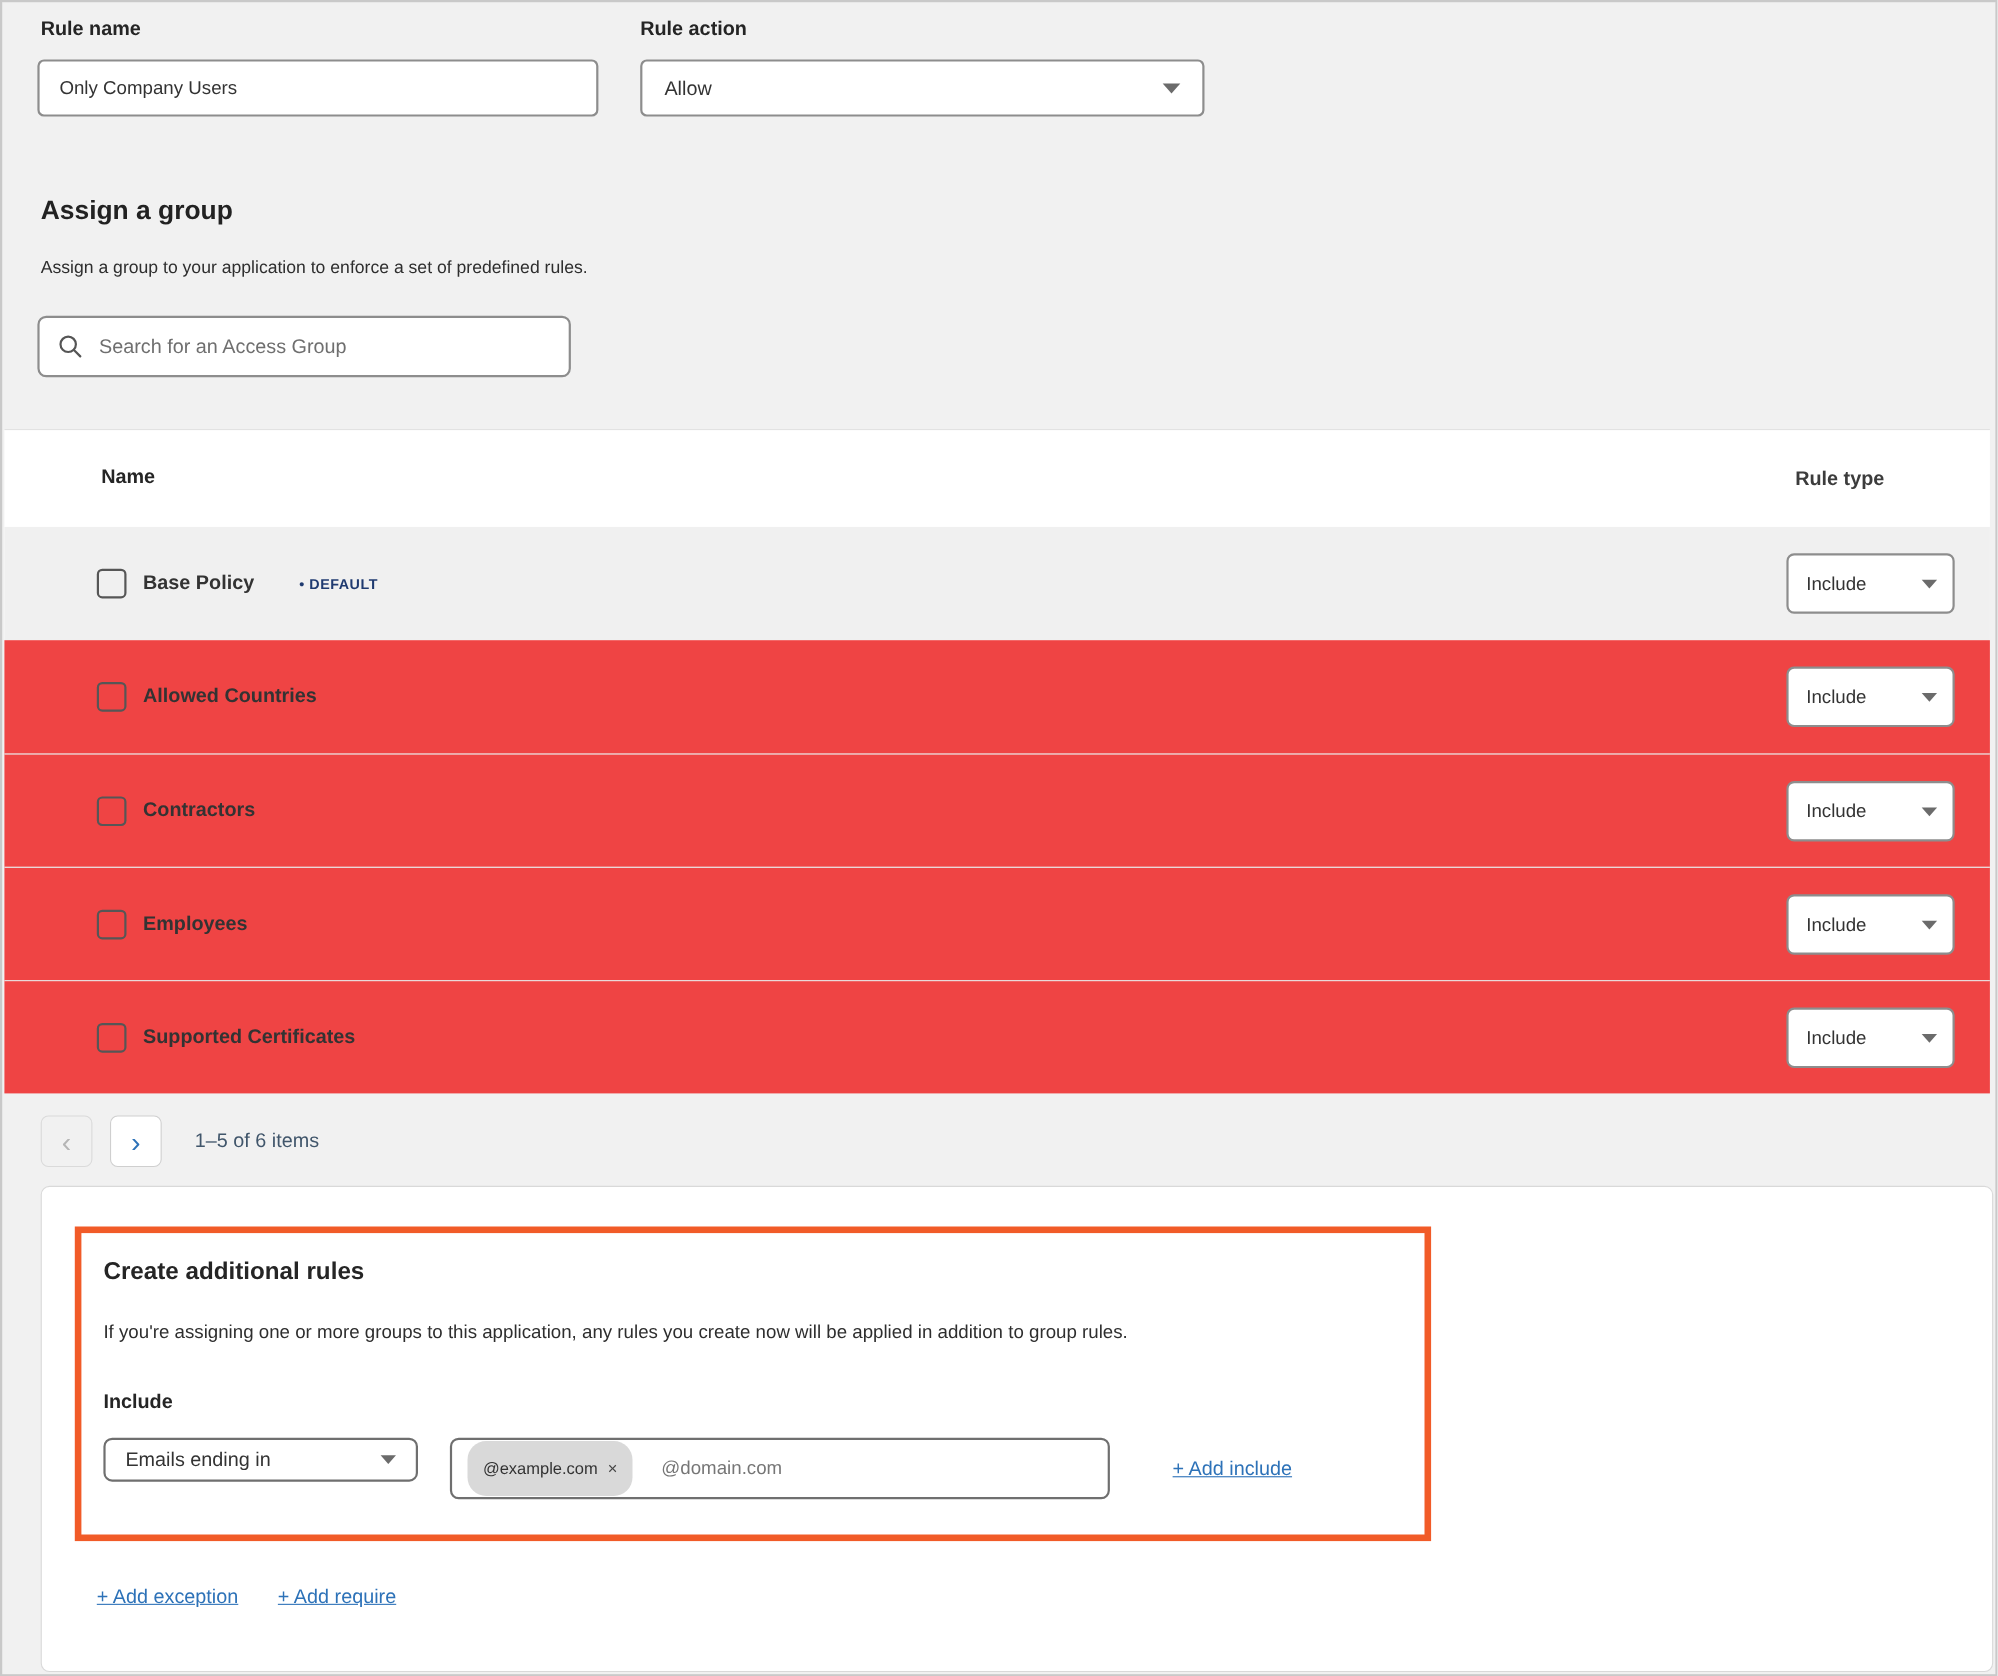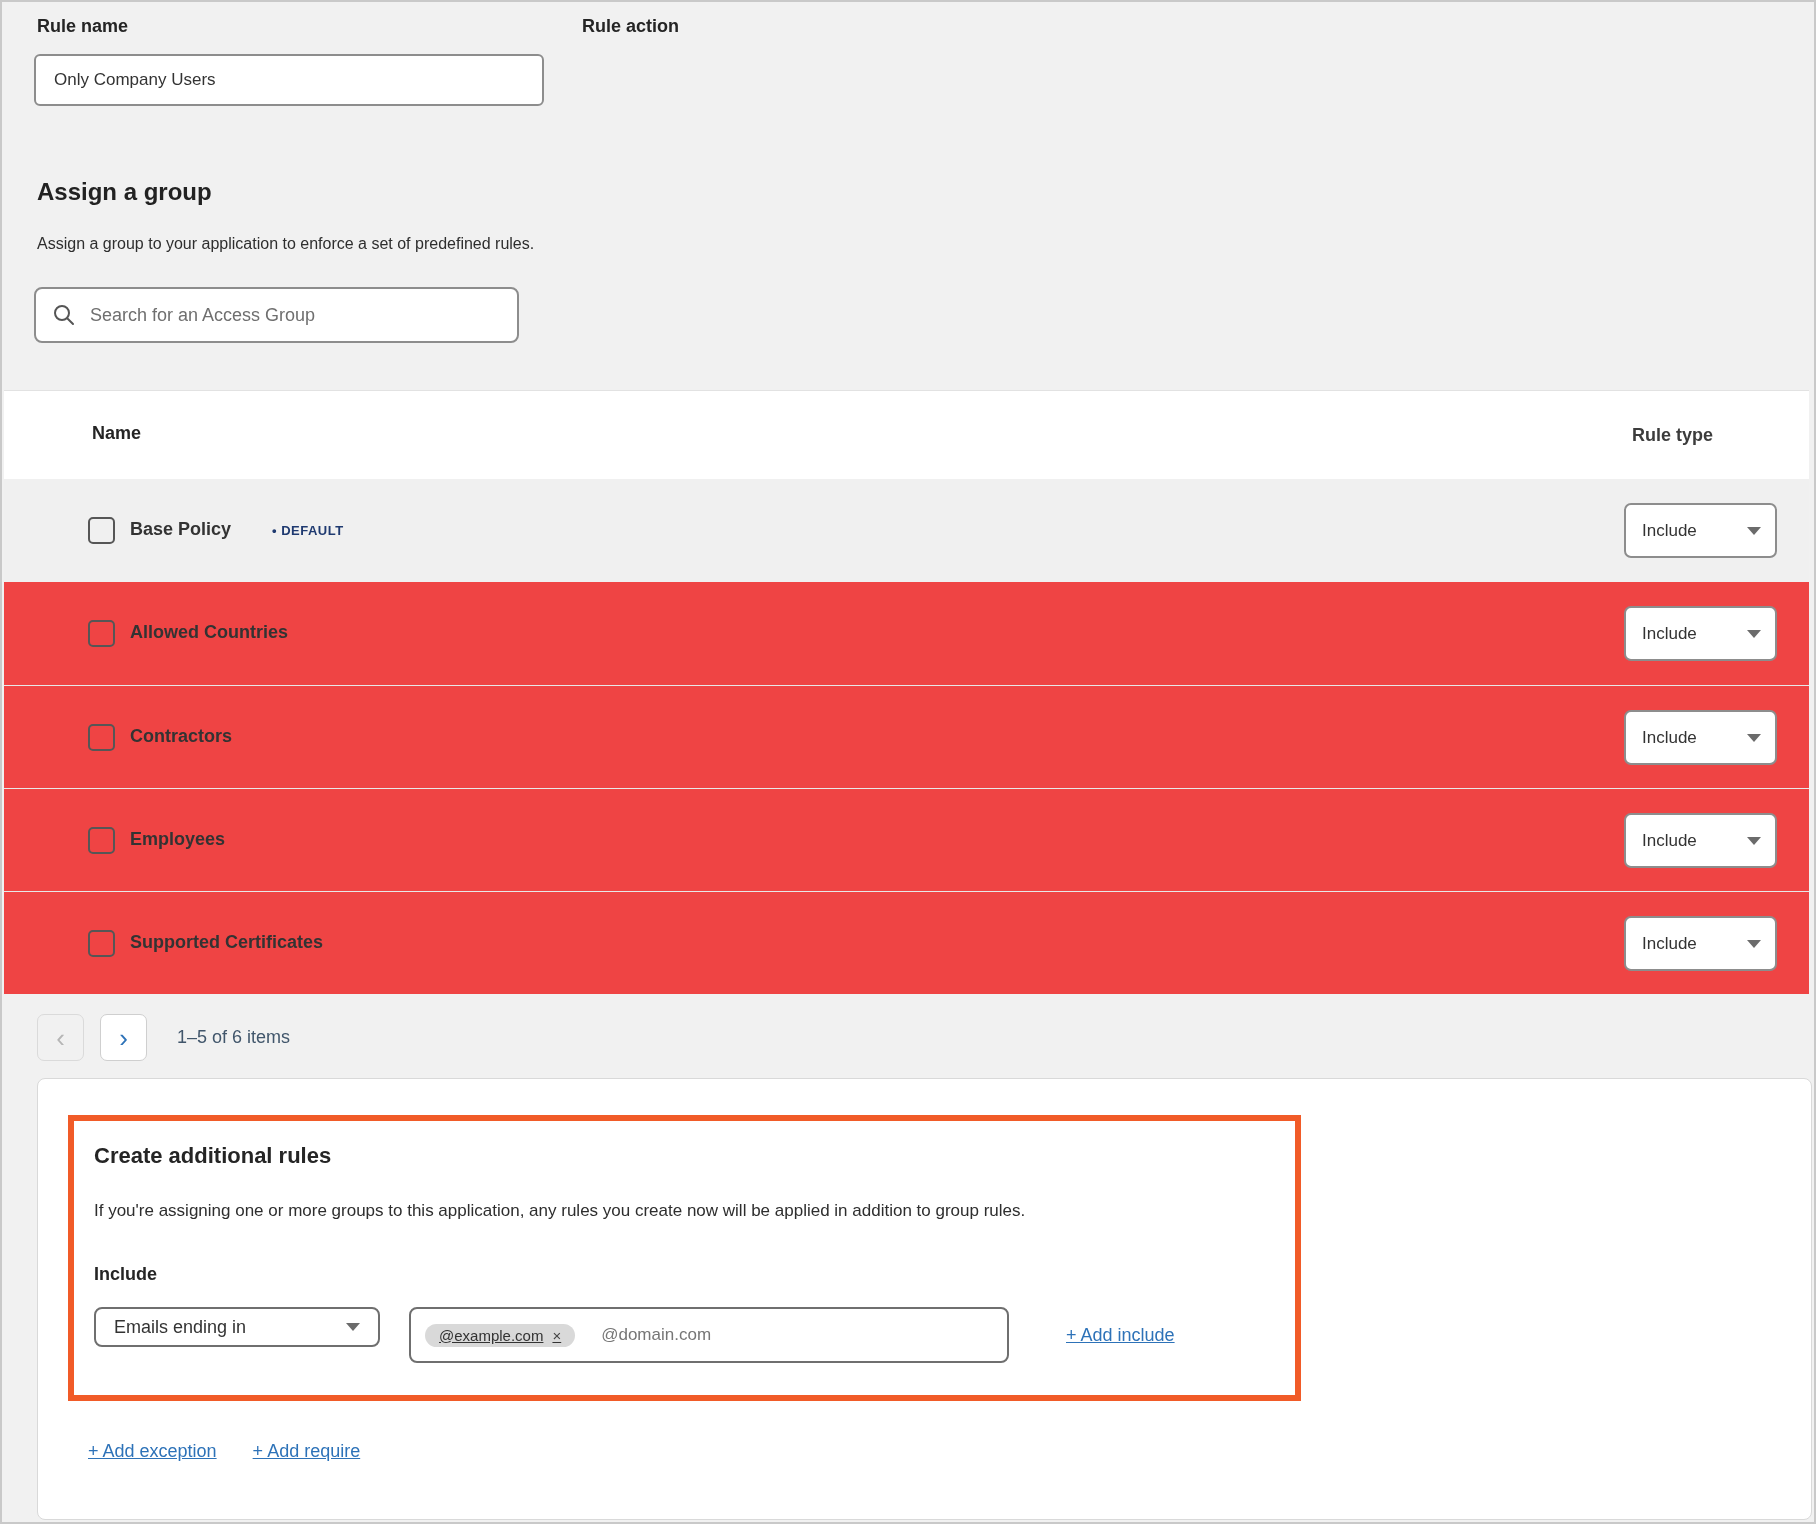--- a/index.html
+++ b/index.html
@@ -103,42 +103,46 @@
     display:flex; align-items:center; justify-content:space-between;
     padding:0 18px; font-size:18px; color:#333; cursor:pointer;
   }
   .chip-input {
     position:absolute; left:335px; top:186px; width:600px; height:56px;
     border:2px solid #6f6f6f; border-radius:8px; background:#fff;
     display:flex; align-items:center; padding:0 14px; gap:26px;
   }
   .email-chip {
     display:inline-flex; align-items:center; gap:9px;
-    background:#d9d9d9; border-radius:17px; height:23px; padding:0 14px;
-    font-size:15px; color:#333; white-space:nowrap;text-decoration:underline;
+    background:#d9d9d9; border-radius:17px; height:50px; padding:0 14px;
+    font-size:15px; color:#333; white-space:nowrap;
   }
   .chip-x { font-size:15px; color:#444; cursor:pointer; line-height:1; }
   .chip-input input {
     flex:1; border:none; outline:none; background:transparent;
     font-family:"Liberation Sans", sans-serif; font-size:17px; color:#333;
   }
   .chip-input input::placeholder { color:#767676; }
   .link { font-size:18px; color:#2d72b8; text-decoration:underline; cursor:pointer; white-space:nowrap; }
   .add-include { position:absolute; left:992px; top:204px; }
   .bottom-links { position:absolute; left:50px; top:362px; display:flex; gap:36px; }
 </style>
 </head>
 <body>
 
 <div id="app">
 
   <div class="field-label" style="left:35px; top:14px;">Rule name</div>
   <input class="text-input" style="left: 32px; top: 52px; width: 510px; height: 52px;" value="Only Company Users">
 
   <div class="field-label" style="left:580px; top:14px;">Rule action</div>
+  <div class="select-box" style="left:580px; top:52px; width:513px; height:52px;">
+    <span>Allow</span>
+    <span class="caret"></span>
+  </div>
 
   <h1 class="section-heading" style="left:35px; top:176px;text-align:right;">Assign a group</h1>
   <div class="section-desc" style="left:35px; top:233px;">Assign a group to your application to enforce a set of predefined rules.</div>
 
   <div class="search-box">
     <svg width="24" height="24" viewBox="0 0 24 24">
       <circle cx="10" cy="10" r="7" fill="none" stroke="#555555" stroke-width="2"></circle>
       <line x1="15.2" y1="15.2" x2="21" y2="21" stroke="#555555" stroke-width="2" stroke-linecap="round"></line>
     </svg>
     <input type="text" placeholder="Search for an Access Group" style="">

